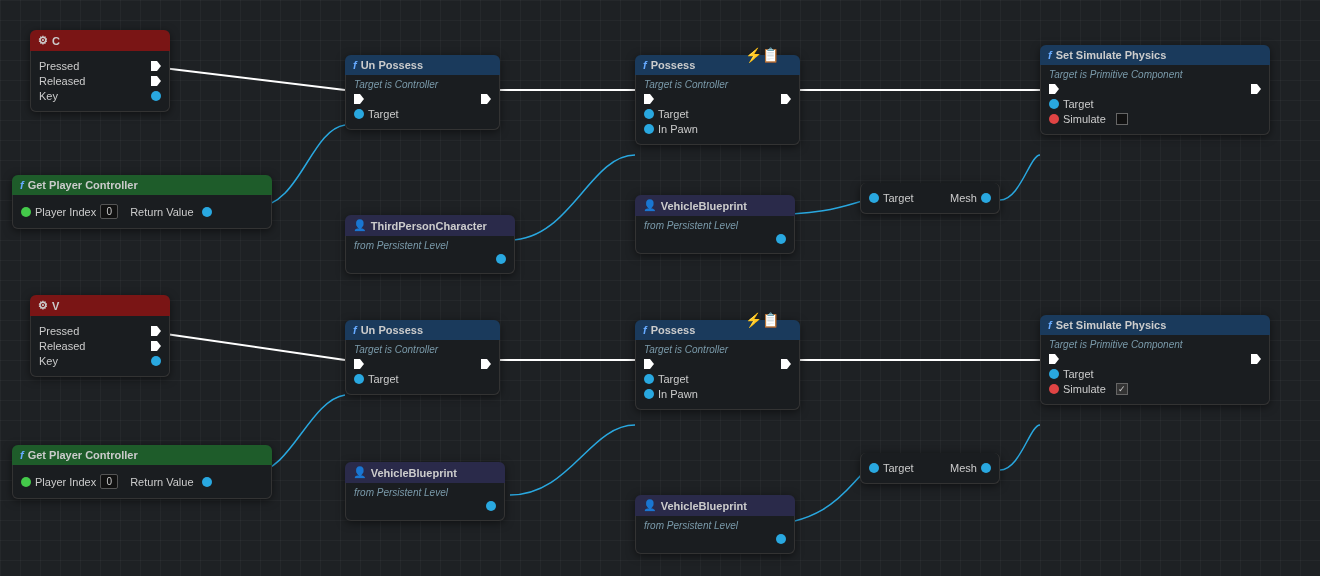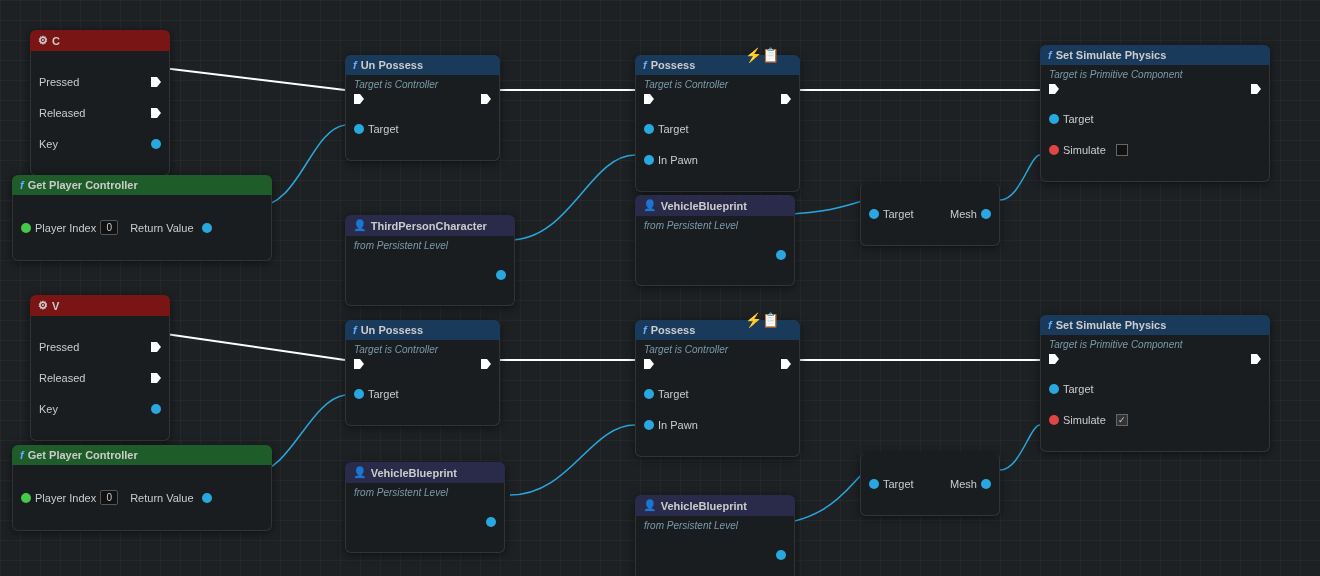--- a/index.html
+++ b/index.html
@@ -47,21 +47,21 @@
       background: #1a1d20;
       border-radius: 0 0 6px 6px;
       padding: 6px 8px;
       border: 1px solid #333;
       border-top: none;
     }
 
     .node-row {
       display: flex;
       align-items: center;
-      margin: 19px 0;
+      margin: 3px 0;
       gap: 4px;
     }
 
     .pin {
       width: 10px;
       height: 10px;
       border-radius: 50%;
       display: inline-block;
       flex-shrink: 0;
     }

